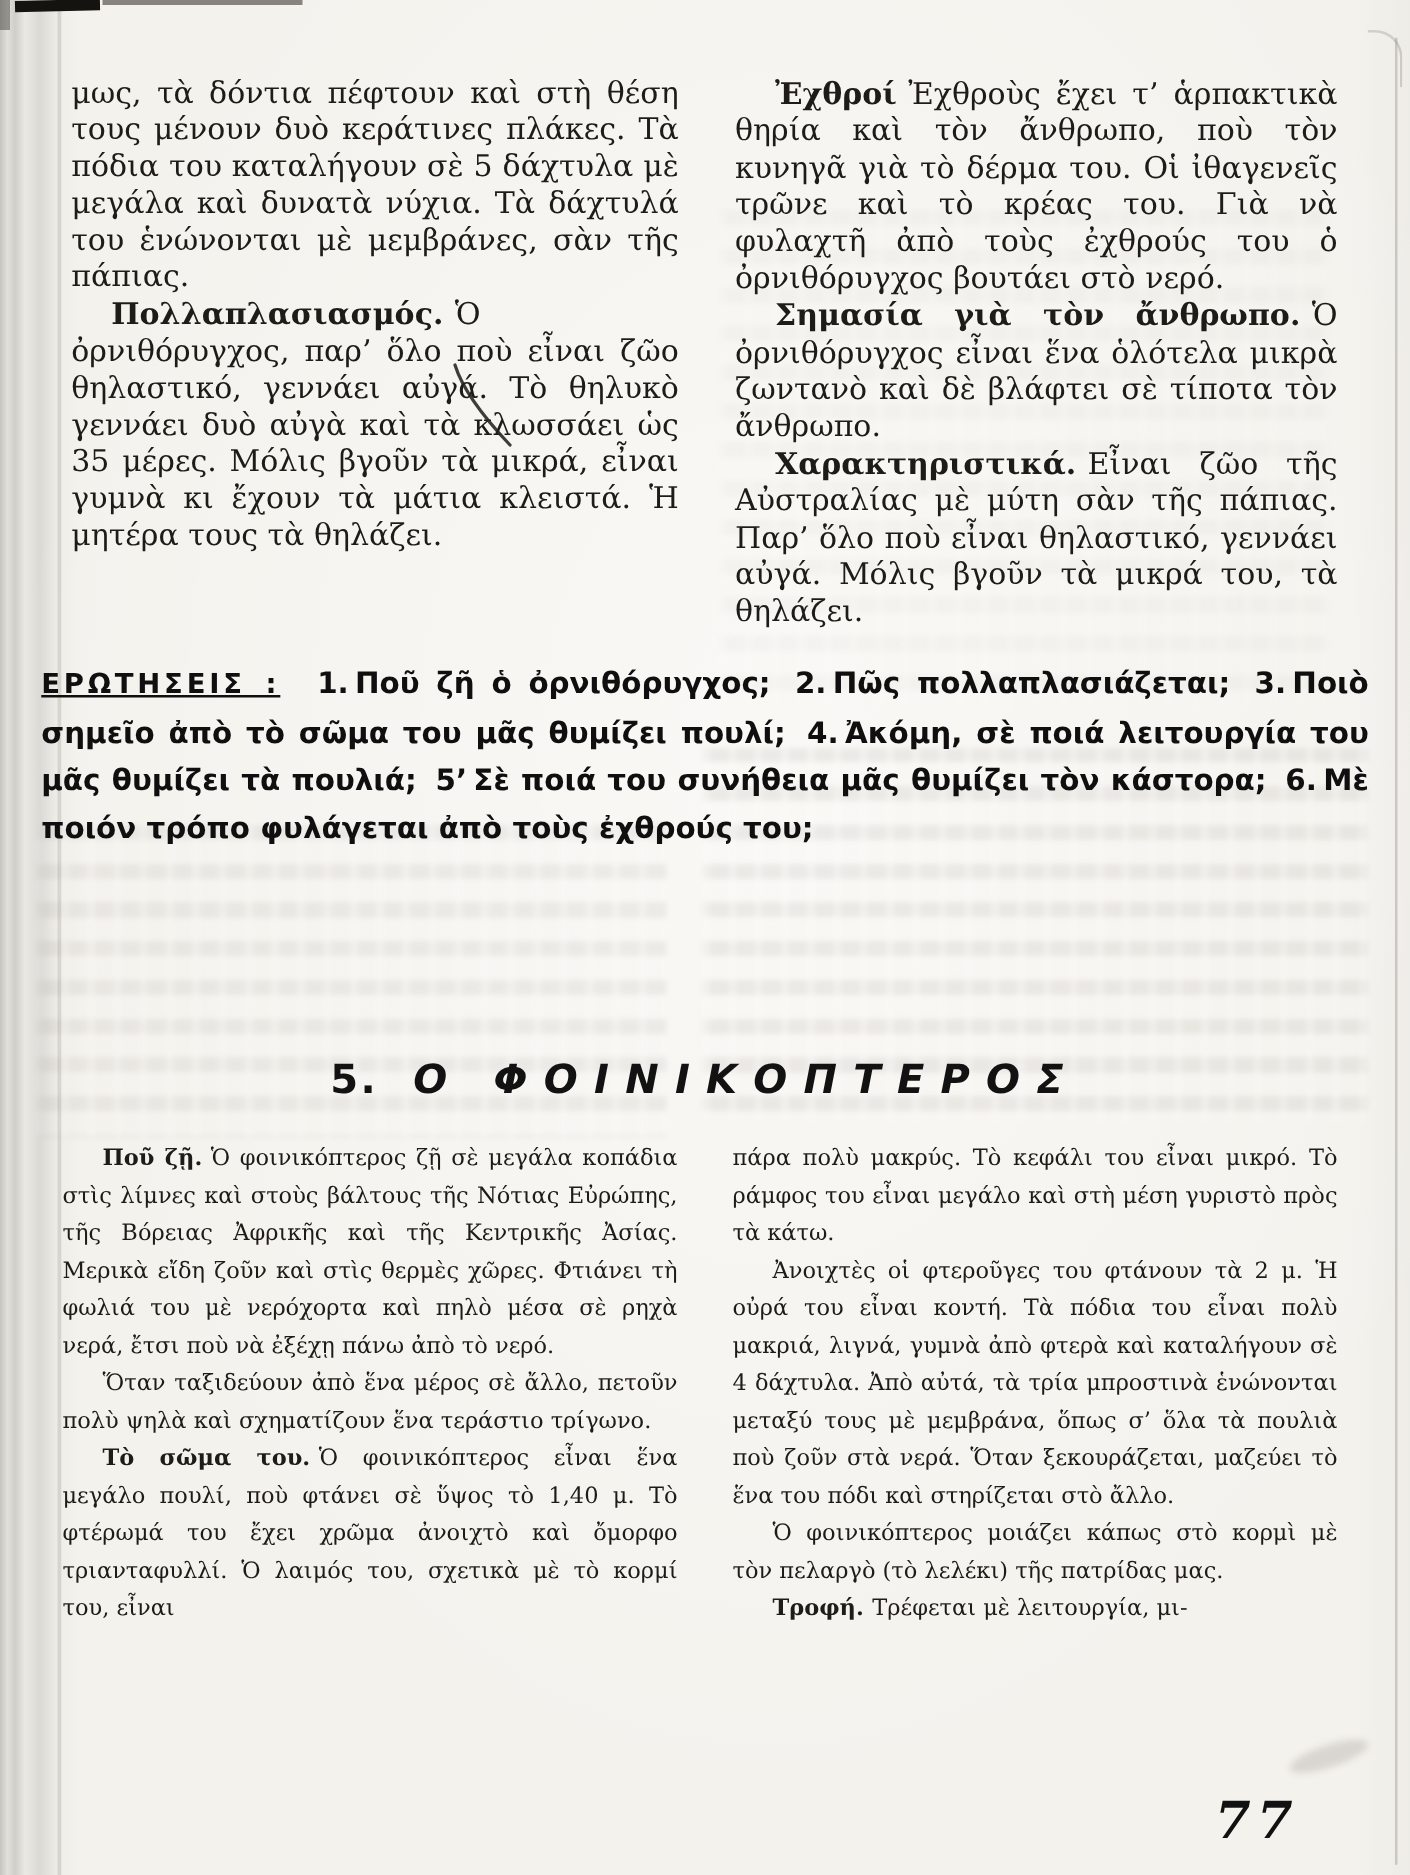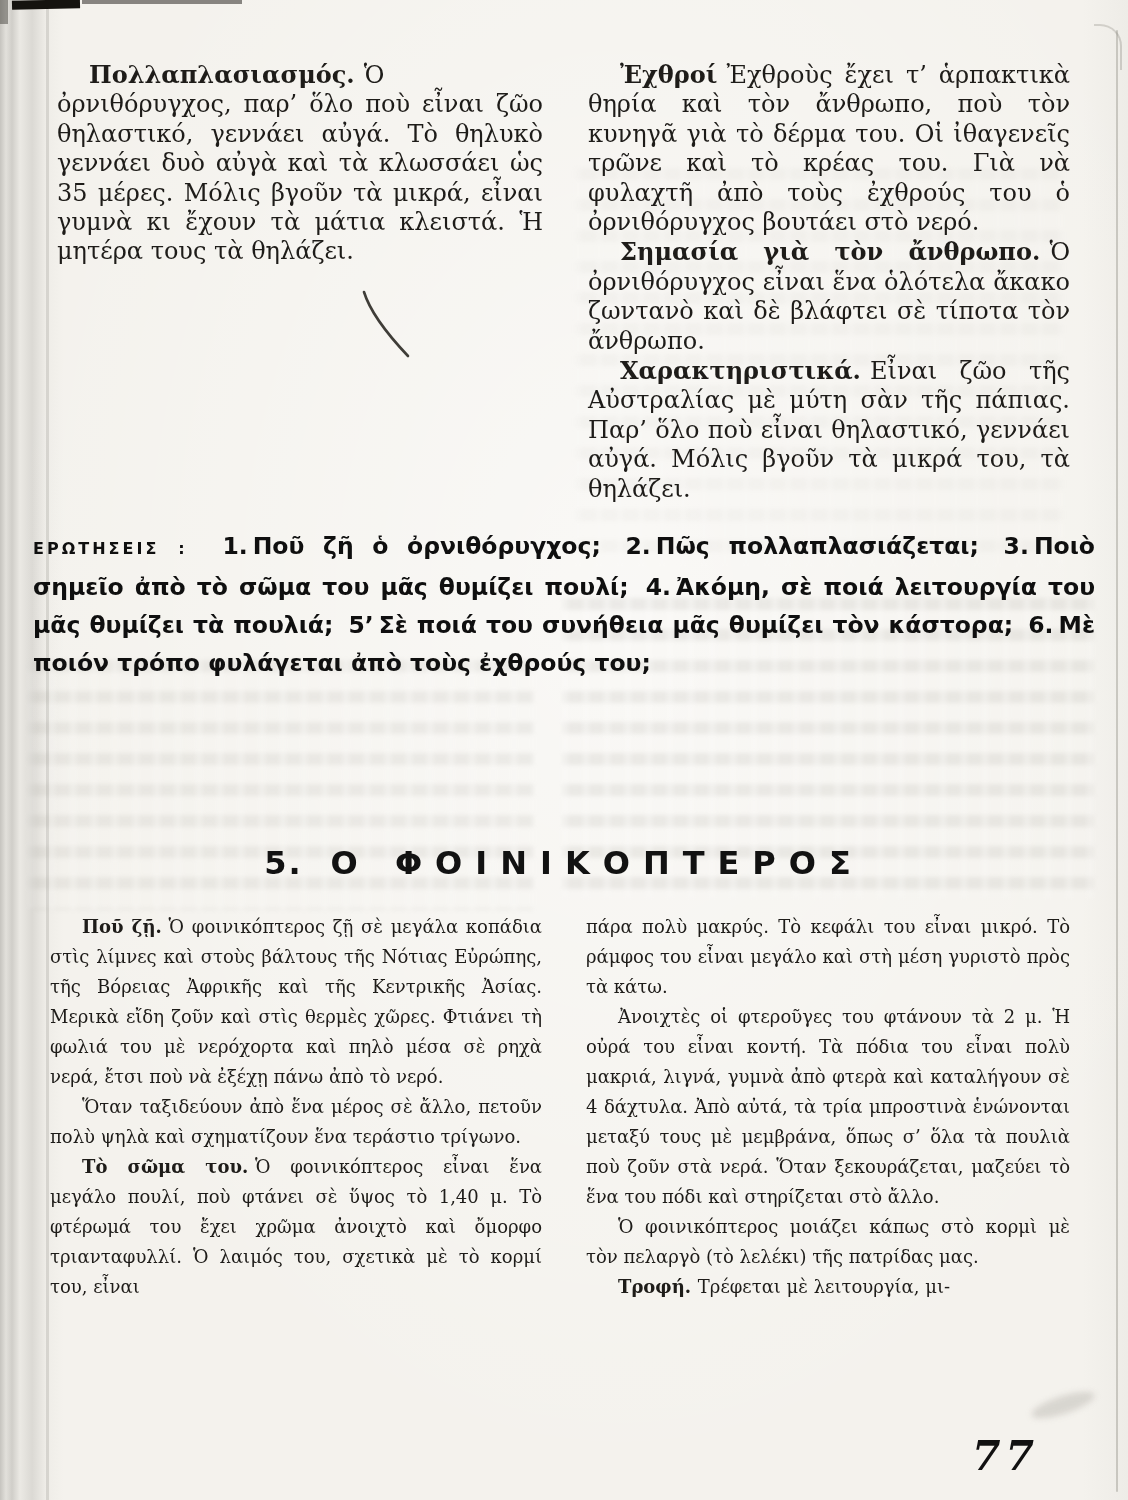--- a/index.html
+++ b/index.html
@@ -38,29 +38,29 @@
   .lead{font-weight:bold;margin-right:.38em;}
   #pt-left{left:57px;top:60px;width:486px;}
   #pt-right{left:588px;top:60px;width:482px;}
   #fl-left{left:50px;top:912px;width:492px;}
   #fl-right{left:586px;top:912px;width:484px;}
   #questions{
     position:absolute;z-index:2;left:33px;top:527px;width:1062px;
     font-family:"DejaVu Sans",sans-serif;font-weight:700;
     font-size:23.5px;line-height:38px;text-align:justify;color:#0f0f0f;
   }
-  .qlabel{font-size:16px;letter-spacing:3px;margin-right:16px;}
+  .qlabel{font-size:22px;letter-spacing:3px;margin-right:16px;text-decoration:underline;}
   .qnum{margin-right:5px;}
   .qitem{margin-right:6px;}
   #heading{
     position:absolute;z-index:2;left:0;top:844px;width:1128px;text-align:center;
     font-family:"DejaVu Sans",sans-serif;font-weight:800;color:#121212;font-size:32px;
   }
   .h-num{margin-right:28px;letter-spacing:2px;}
-  .h-title{letter-spacing:13px;}
+  .h-title{letter-spacing:13px;font-style:italic;}
   #pagenum{
     position:absolute;z-index:2;left:972px;top:1432px;
     font-family:"DejaVu Serif",serif;font-weight:bold;font-style:italic;
     font-size:41px;letter-spacing:5px;color:#111;
   }
   .pen-stroke{position:absolute;z-index:3;left:356px;top:288px;}
 </style>
 </head>
 <body>
 
@@ -72,26 +72,27 @@
   <div class="mark-top-c"></div>
   <div class="edge-right"></div>
   <div class="corner-right"></div>
   <div class="smudge"></div>
 
   <div class="ghost ghost-a"></div>
   <div class="ghost ghost-b"></div>
   <div class="ghost ghost-c"></div>
 
   <div class="col pt" id="pt-left">
+    <p><span>μως, τὰ δόντια πέφτουν καὶ στὴ θέση τους μένουν δυὸ κεράτινες πλάκες. Τὰ πόδια του καταλήγουν σὲ 5 δάχτυλα μὲ μεγάλα καὶ δυνατὰ νύχια. Τὰ δάχτυλά του ἑνώνονται μὲ μεμβράνες, σὰν τῆς πάπιας.</span></p>
     <p class="indent"><b class="lead">Πολλαπλασιασμός.</b><span>Ὁ ὀρνιθόρυγχος, παρ’ ὅλο ποὺ εἶναι ζῶο θηλαστικό, γεννάει αὐγά. Τὸ θηλυκὸ γεννάει δυὸ αὐγὰ καὶ τὰ κλωσσάει ὡς 35 μέρες. Μόλις βγοῦν τὰ μικρά, εἶναι γυμνὰ κι ἔχουν τὰ μάτια κλειστά. Ἡ μητέρα τους τὰ θηλάζει.</span></p>
   </div>
 
   <div class="col pt" id="pt-right">
     <p class="indent"><b class="lead">Ἐχθροί</b><span>Ἐχθροὺς ἔχει τ’ ἁρπακτικὰ θηρία καὶ τὸν ἄνθρωπο, ποὺ τὸν κυνηγᾶ γιὰ τὸ δέρμα του. Οἱ ἰθαγενεῖς τρῶνε καὶ τὸ κρέας του. Γιὰ νὰ φυλαχτῆ ἀπὸ τοὺς ἐχθρούς του ὁ ὀρνιθόρυγχος βουτάει στὸ νερό.</span></p>
-    <p class="indent"><b class="lead">Σημασία γιὰ τὸν ἄνθρωπο.</b><span>Ὁ ὀρνιθόρυγχος εἶναι ἕνα ὁλότελα ἄκακο ζωντανὸ καὶ δὲ βλάφτει σὲ τίποτα τὸν ἄνθρωπο.</span></p>
+    <p class="indent"><b class="lead">Σημασία γιὰ τὸν ἄνθρωπο.</b><span>Ὁ ὀρνιθόρυγχος εἶναι ἕνα ὁλότελα μικρὰ ζωντανὸ καὶ δὲ βλάφτει σὲ τίποτα τὸν ἄνθρωπο.</span></p>
     <p class="indent"><b class="lead">Χαρακτηριστικά.</b><span>Εἶναι ζῶο τῆς Αὐστραλίας μὲ μύτη σὰν τῆς πάπιας. Παρ’ ὅλο ποὺ εἶναι θηλαστικό, γεννάει αὐγά. Μόλις βγοῦν τὰ μικρά του, τὰ θηλάζει.</span></p>
   </div>
 
   <svg class="pen-stroke" width="70" height="76" viewBox="0 0 70 76">
     <path d="M8 4 Q16 30 52 68" stroke="#26231e" stroke-width="2.6" fill="none" stroke-linecap="round" opacity="0.88"></path>
   </svg>
 
   <div id="questions">
     <span class="qlabel">ΕΡΩΤΗΣΕΙΣ :</span>
     <span class="qitem"><b class="qnum">1.</b><span>Ποῦ ζῆ ὁ ὀρνιθόρυγχος;</span></span>

